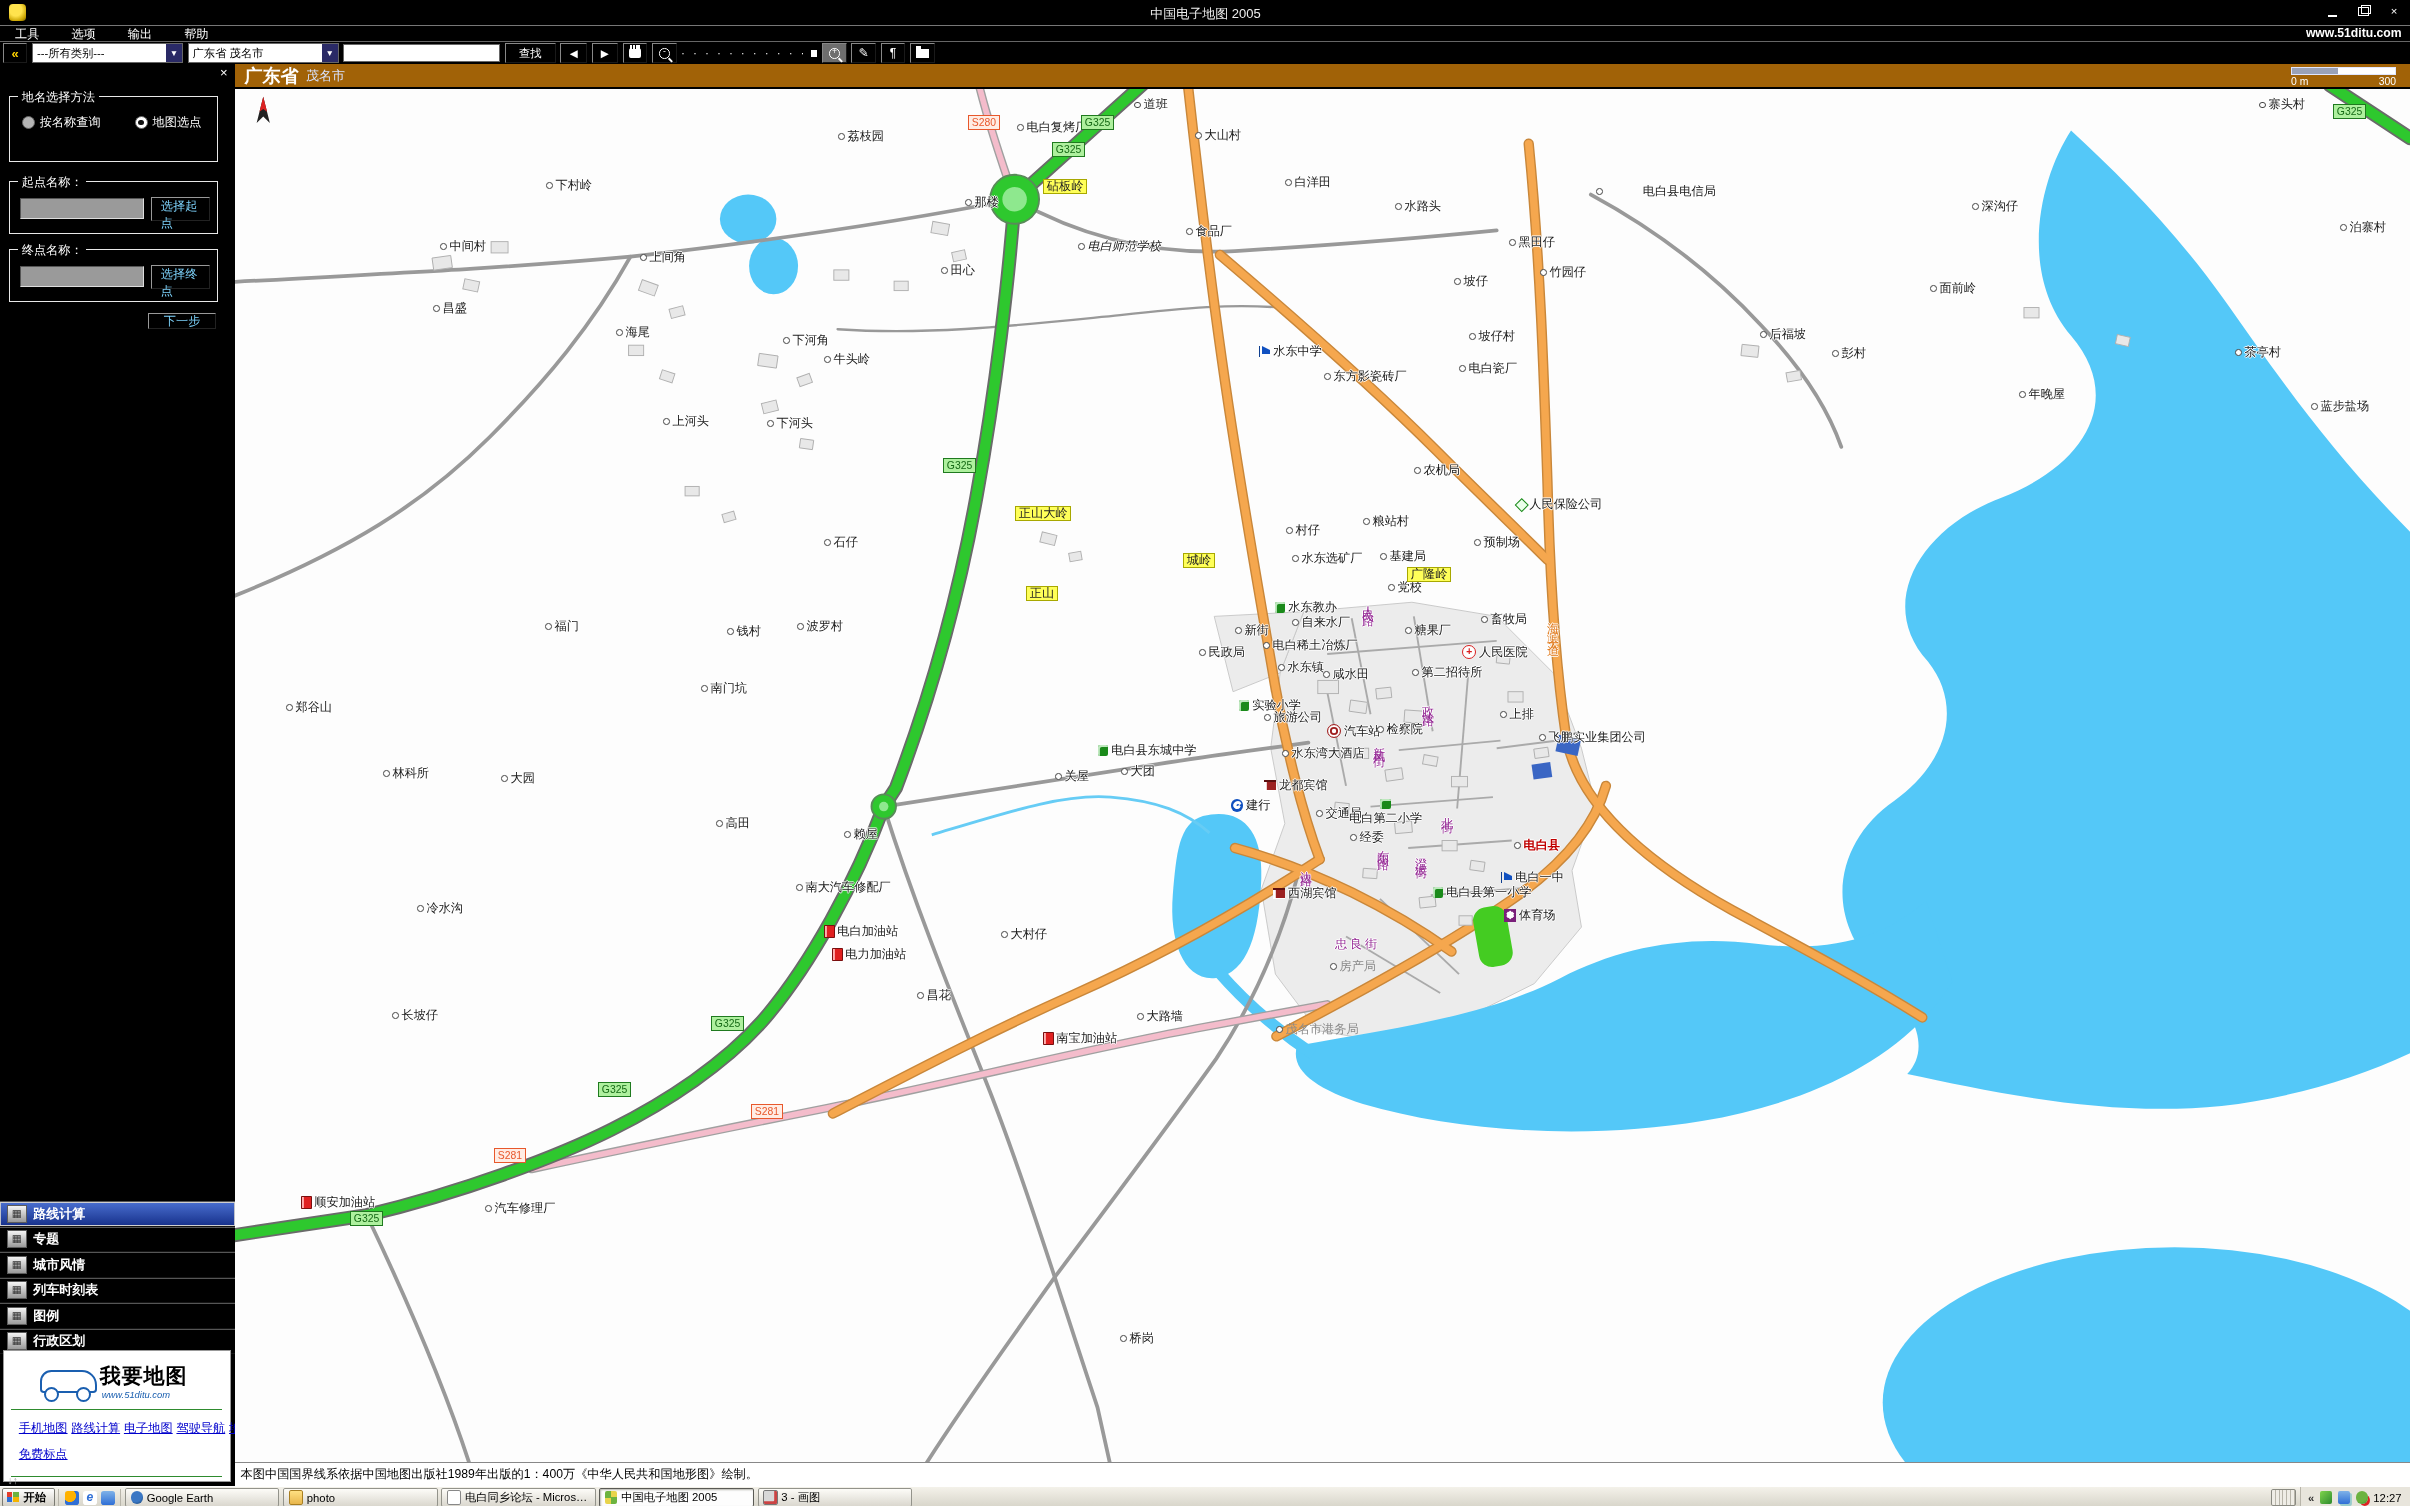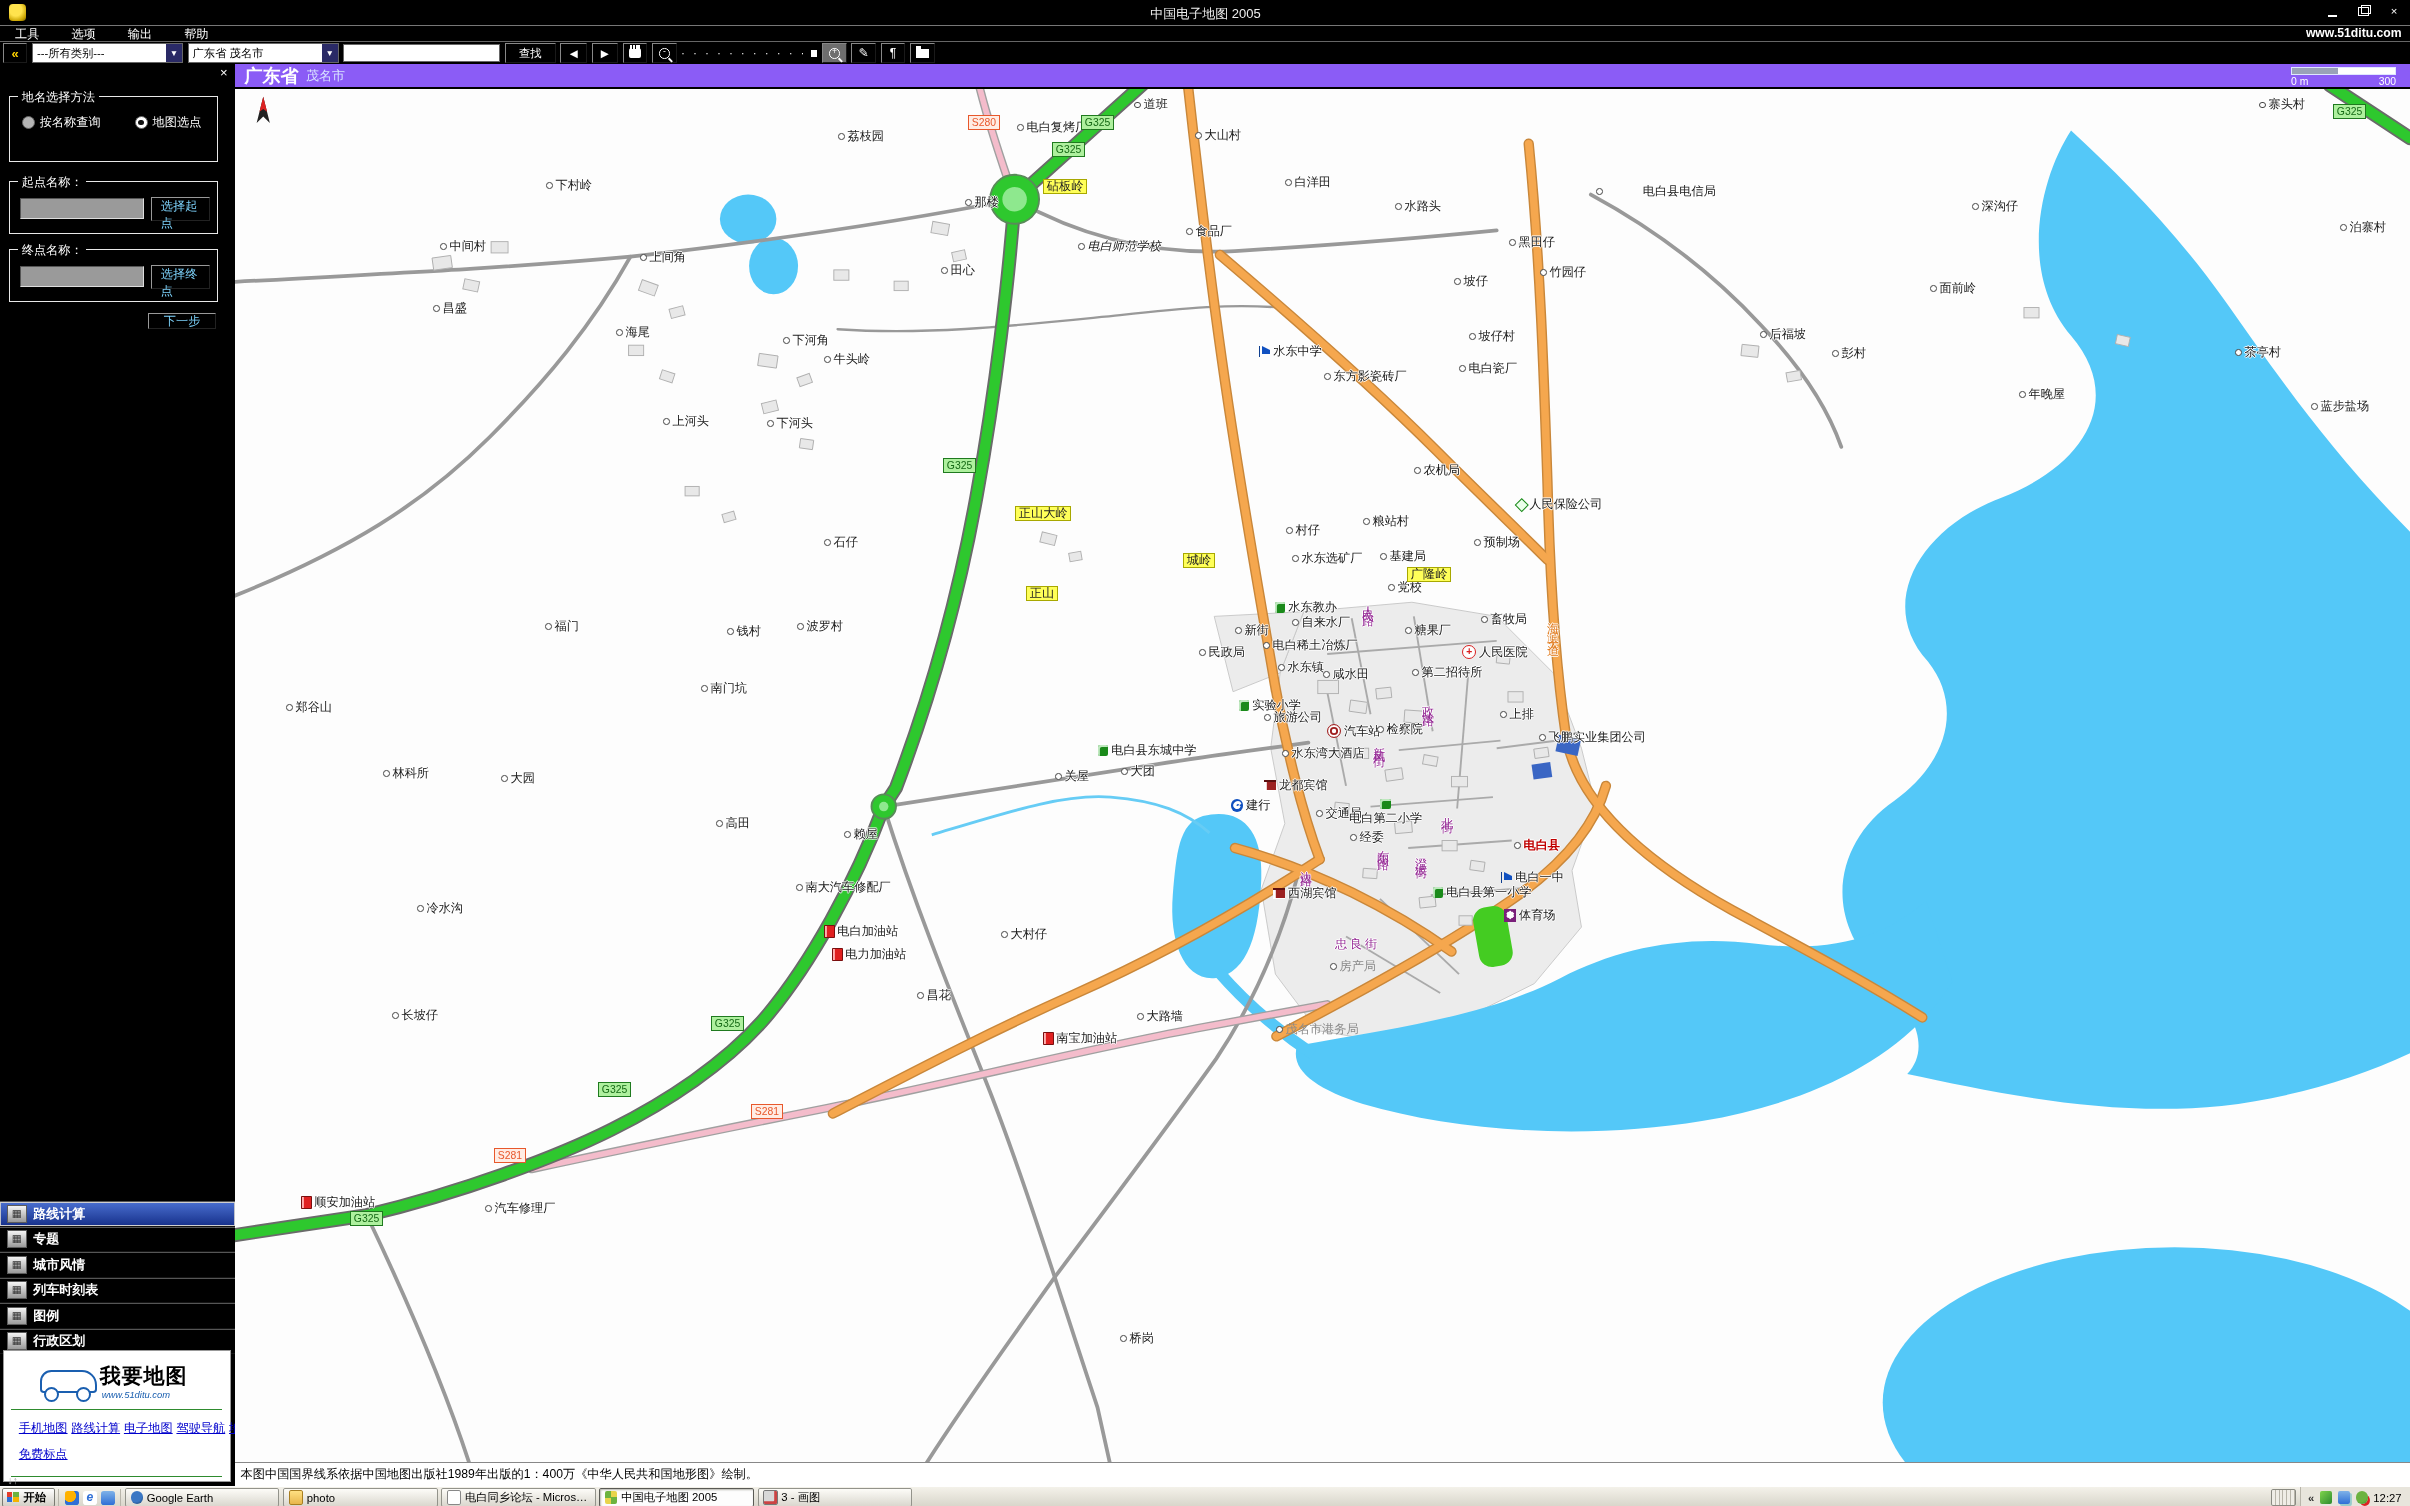--- a/index.html
+++ b/index.html
@@ -58,21 +58,21 @@
   .logo{height:49px;position:relative;margin-top:5.6px}
   .carbody{position:absolute;left:36px;top:13px;width:53px;height:19px;border:2.8px solid #1a5fb0;border-radius:11.3px 15px 3.8px 3.8px}
   .wheel{position:absolute;top:30px;width:11.3px;height:11.3px;border:2.8px solid #1a5fb0;border-radius:50%;background:#fff}
   .lchars{position:absolute;left:96px;top:5.6px;font-size:21px;font-weight:bold;letter-spacing:0.9px}
   .lsite{position:absolute;left:98px;top:32px;font-size:9.4px;color:#1a5fb0;font-style:italic}
   .grule{border:0;border-top:1.9px solid #2e8b2e;margin:3.8px 7.5px}
   .links{display:grid;grid-template-columns:1fr 1fr 1fr 1fr 1fr;gap:9.4px 3.8px;padding:5.6px 11.3px 9.4px 15px}
   .plink{color:#0000cc;text-decoration:underline;font-size:12.2px;cursor:pointer;white-space:nowrap}
   .sbfoot{position:absolute;left:7.5px;color:#aaa;font-size:10.4px}
   
-  .mapheader{position:absolute;left:235px;top:64px;right:0;height:23px;background:#8b5cf6;display:flex;align-items:center}
+  .mapheader{position:absolute;left:235px;top:64px;right:0;height:23px;background:#a16207;display:flex;align-items:center}
   .prov{font-size:18px;font-weight:bold;margin-left:9.4px}
   .city{font-size:13px;margin-left:7.5px;color:#d8e2ff}
   .scale{position:absolute;right:15px;top:2.8px;width:105px}
   .scalebar{height:6.6px;display:flex;border:0.9px solid #dfe6ff}
   .scalebar .sg{width:45%;background:#9aa2b8}.scalebar .sw{flex:1;background:#fff}
   .scalelbl{display:flex;justify-content:space-between;font-size:10.4px;color:#fff;margin-top:0.9px}
   .map{position:absolute;left:235px;top:89px;width:2175px;height:1373px;background:#fdfdfd;overflow:hidden;cursor:crosshair}
   .map svg{position:absolute;left:0;top:0}
   .labels{position:absolute;left:0;top:0;width:100%;height:100%}
   .mlabel{position:absolute;font-size:12.2px;color:#1a1a1a;white-space:nowrap;display:flex;align-items:center;gap:2.8px;

